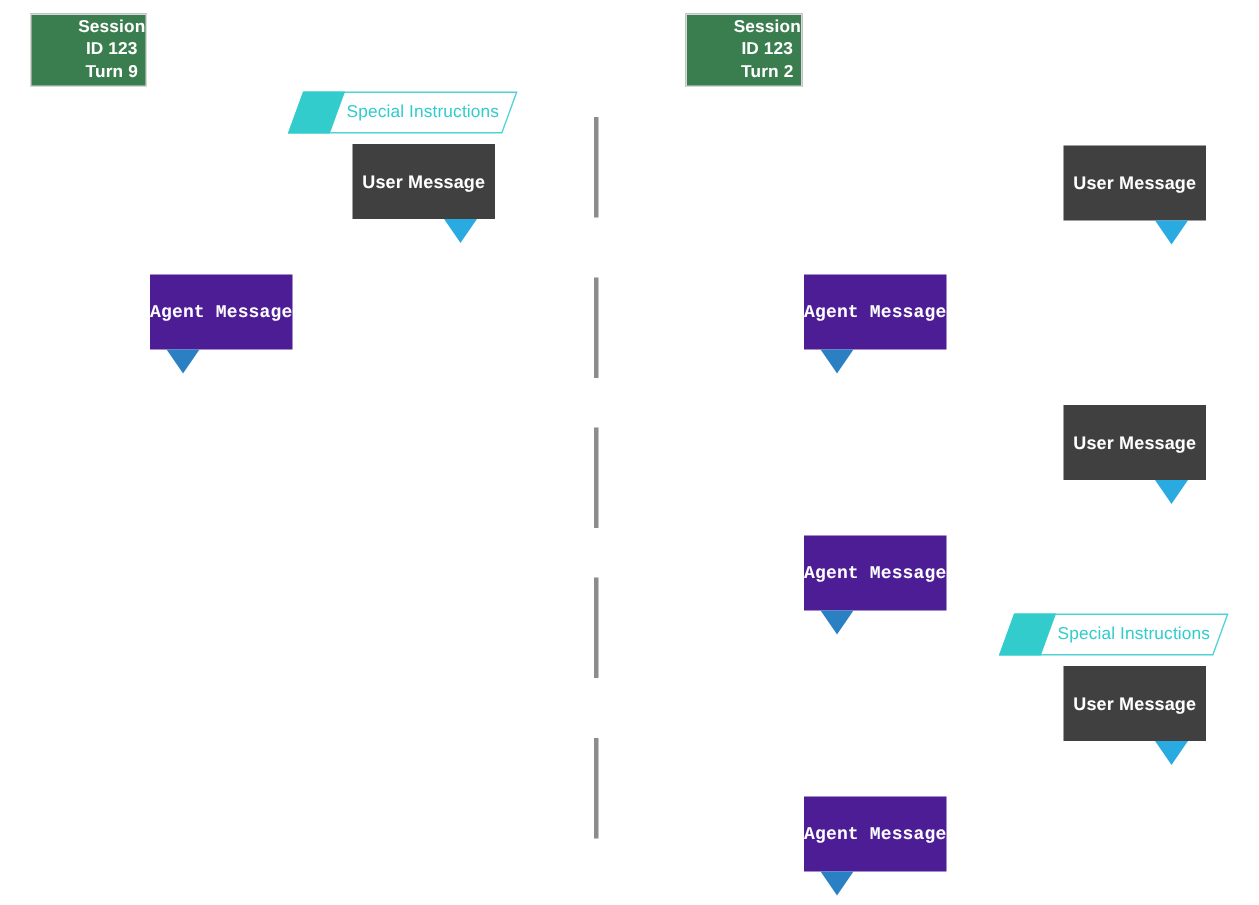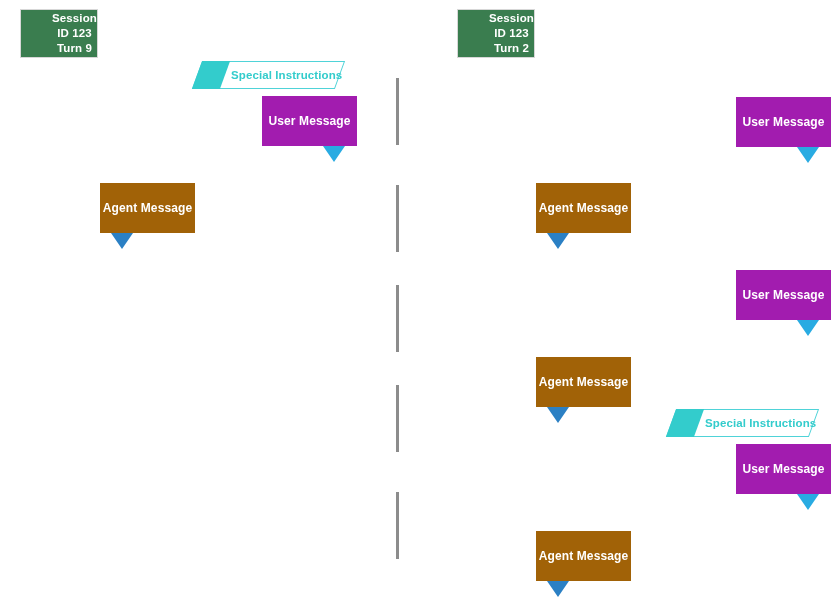--- a/index.html
+++ b/index.html
@@ -48,22 +48,22 @@
     box-sizing: border-box;
     color: #ffffff;
     font-size: 12px;
     font-weight: bold;
     display: flex;
     align-items: center;
     justify-content: center;
     text-align: center;
     letter-spacing: 0.1px;
   }
-  .bubble.user  { background: #a21caf; margin-left: 27px; }
-  .bubble.agent { background: #a16207; }
+  .bubble.user  { background: #404040; }
+  .bubble.agent { background: #4c1d95; font-family: Liberation Mono, monospace; }
 
   
   .bubble .tail {
     position: absolute;
     top: 100%;
     width: 0;
     height: 0;
     border-left: 11px solid transparent;
     border-right: 11px solid transparent;
   }
@@ -95,21 +95,21 @@
   }
   .si-label {
     position: absolute;
     left: 34px;
     top: 0;
     height: 100%;
     display: flex;
     align-items: center;
     color: #33cccc;
     font-size: 11.5px;
-    font-weight: bold;
+    font-weight: normal;
     white-space: nowrap;
     letter-spacing: 0.1px;
   }
 
   
   .divider-dash {
     position: absolute;
     width: 3px;
     background: #8c8c8c;
   }

